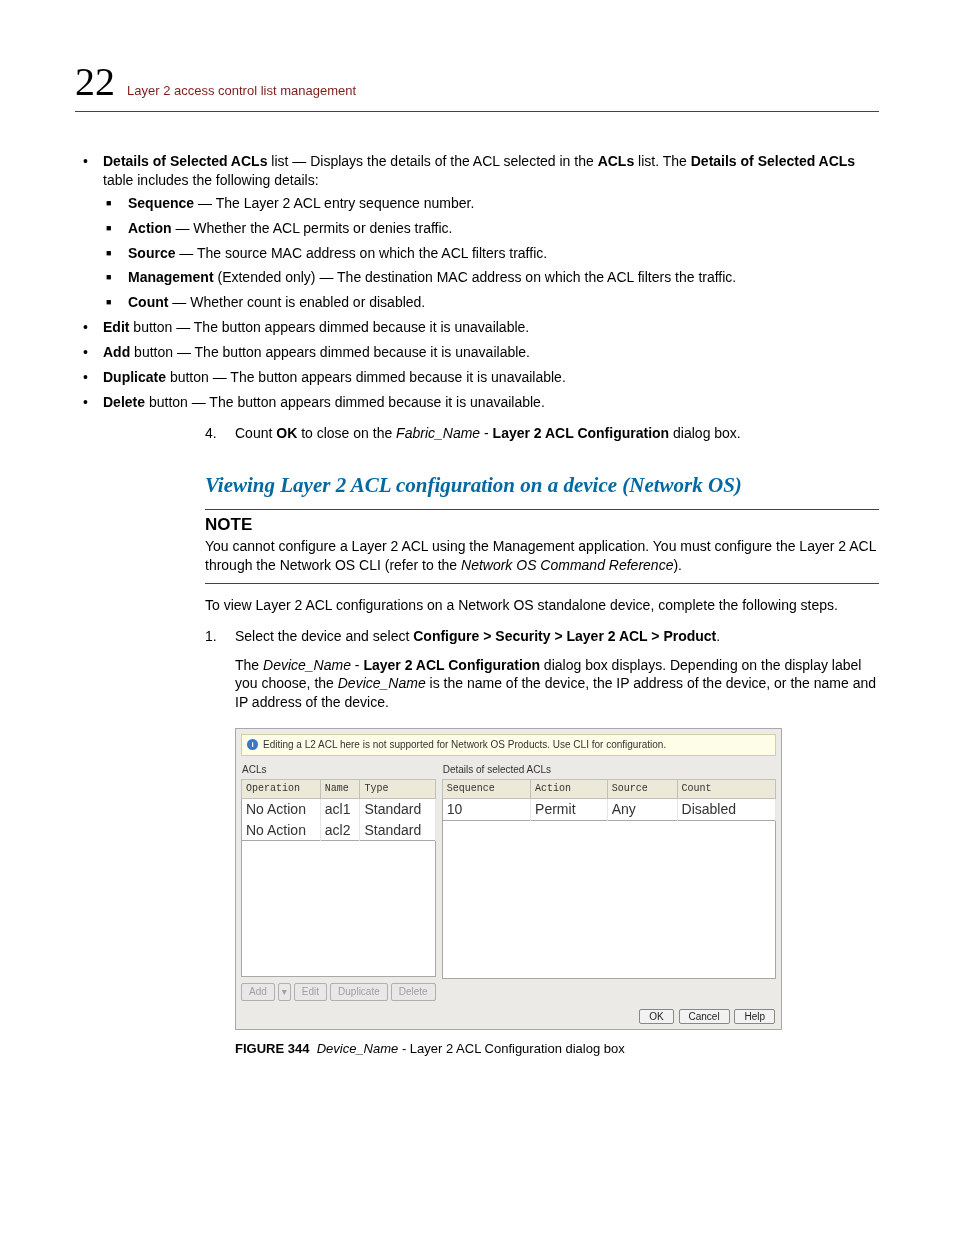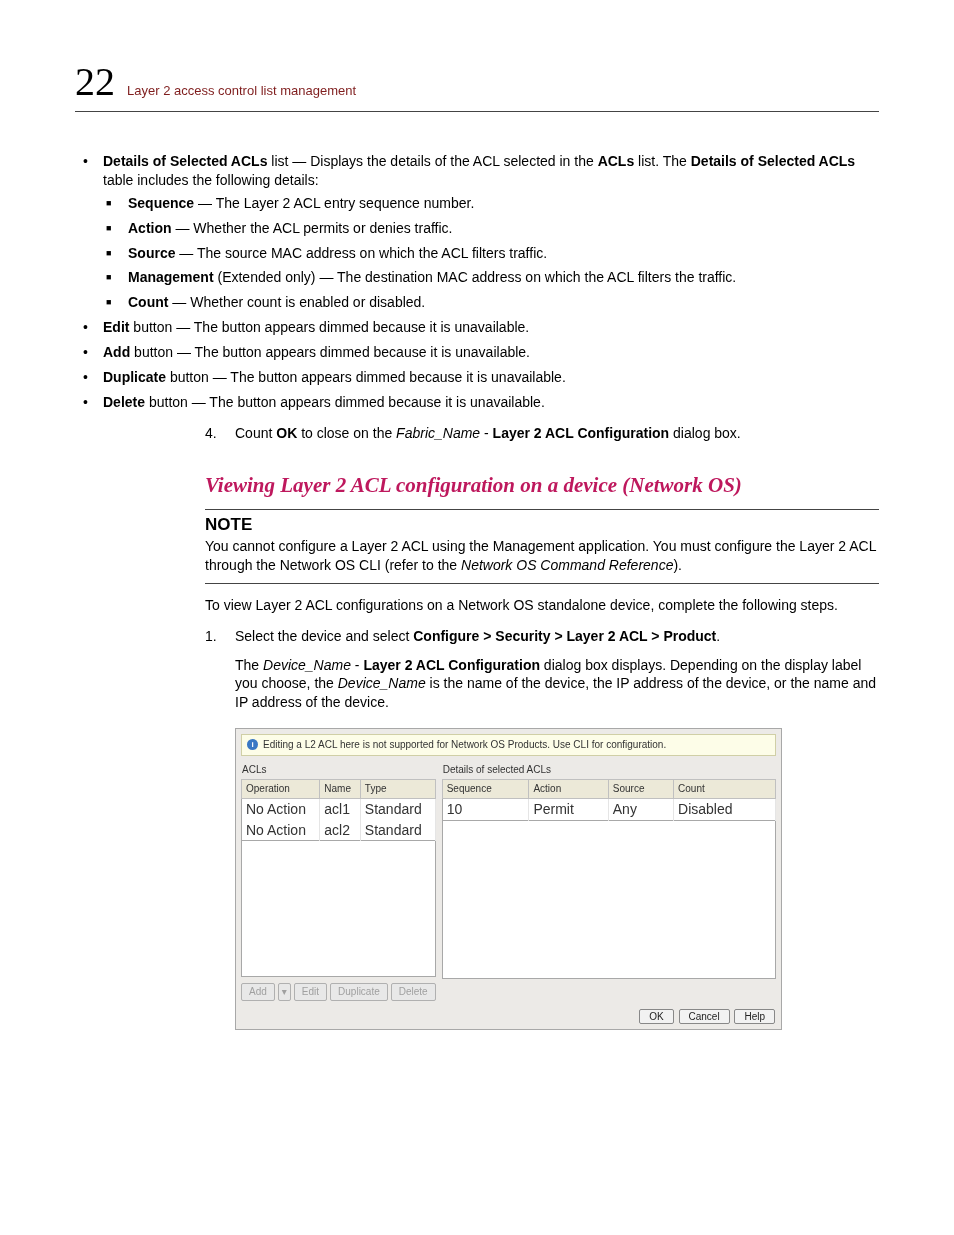--- a/index.html
+++ b/index.html
@@ -40,21 +40,21 @@
   .step-row { display: flex; margin: 12px 0 10px 130px; }
   .step-num { width: 30px; flex-shrink: 0; }
   .step-text { flex: 1; }
   .step-body { margin: 8px 0 16px 160px; }
   h2.section-heading {
     font-family: Georgia, 'Times New Roman', serif;
     font-style: italic;
     font-weight: bold;
     font-size: 21px;
     margin: 28px 0 10px 130px;
-    color: #be185d;
+    color: #0369a1;
   }
   .note-block {
     margin: 0 0 0 130px;
     border-top: 1px solid #444;
     border-bottom: 1px solid #444;
     padding: 4px 0 8px 0;
   }
   .note-title { font-weight: bold; font-size: 17px; }
   .italic { font-style: italic; }
   .para { margin: 12px 0 12px 130px; }
@@ -80,21 +80,21 @@
     width: 11px; height: 11px; border-radius: 50%;
     background: #3a78c4; color: #fff; font-weight: bold;
     display: inline-flex; align-items: center; justify-content: center;
     font-size: 8px;
   }
   .dialog-body { display: flex; padding: 0 5px 5px 5px; gap: 6px; }
   .panel { flex: 1; }
   .panel-left { flex: 0 0 190px; }
   .panel-title { font-size: 10px; padding: 2px 0 3px 1px; }
   .tbl { border: 1px solid #a8a8a8; background: #fff; width: 100%; border-collapse: collapse; }
-  .tbl th { background: #ece9d8; border: 1px solid #c0c0c0; font-weight: normal; text-align: left; padding: 2px 4px; font-size: 10px; }
+  .tbl th { background: #ece9d8; border: 1px solid #c0c0c0; font-weight: normal; text-align: left; padding: 2px 4px; font-size: 10px; font-family: Liberation Mono, monospace; }
   .tbl td { border-right: 1px solid #e5e5e5; padding: 1px 4px; font-size: 14px; }
   .tbl-body-wrap { height: 135px; background:#fff; border-left:1px solid #a8a8a8; border-right:1px solid #a8a8a8; border-bottom:1px solid #a8a8a8; overflow:hidden;}
   .btn-row { margin-top: 6px; display: flex; gap: 3px; }
   .dbtn {
     font-size: 10px; padding: 1px 7px;
     border: 1px solid #b0b0b0; background: #e8e8e8;
     color: #a0a0a0; border-radius: 2px;
   }
   .dbtn.split { padding: 1px 3px; }
   .dialog-footer { text-align: right; padding: 4px 6px 6px 0; }
@@ -219,13 +219,16 @@
         <div class="tbl-body-wrap" style="height:157px"></div>
       </div>
     </div>
     <div class="dialog-footer">
       <span class="fbtn">OK</span>
       <span class="fbtn">Cancel</span>
       <span class="fbtn">Help</span>
     </div>
   </div>
 
+  <div class="figure-caption">
+    <span class="fignum">FIGURE 344</span>&nbsp;&nbsp;<span class="figdev">Device_Name</span><span> - Layer 2 ACL Configuration dialog box</span>
+  </div>
 </div>
 
 </body></html>

